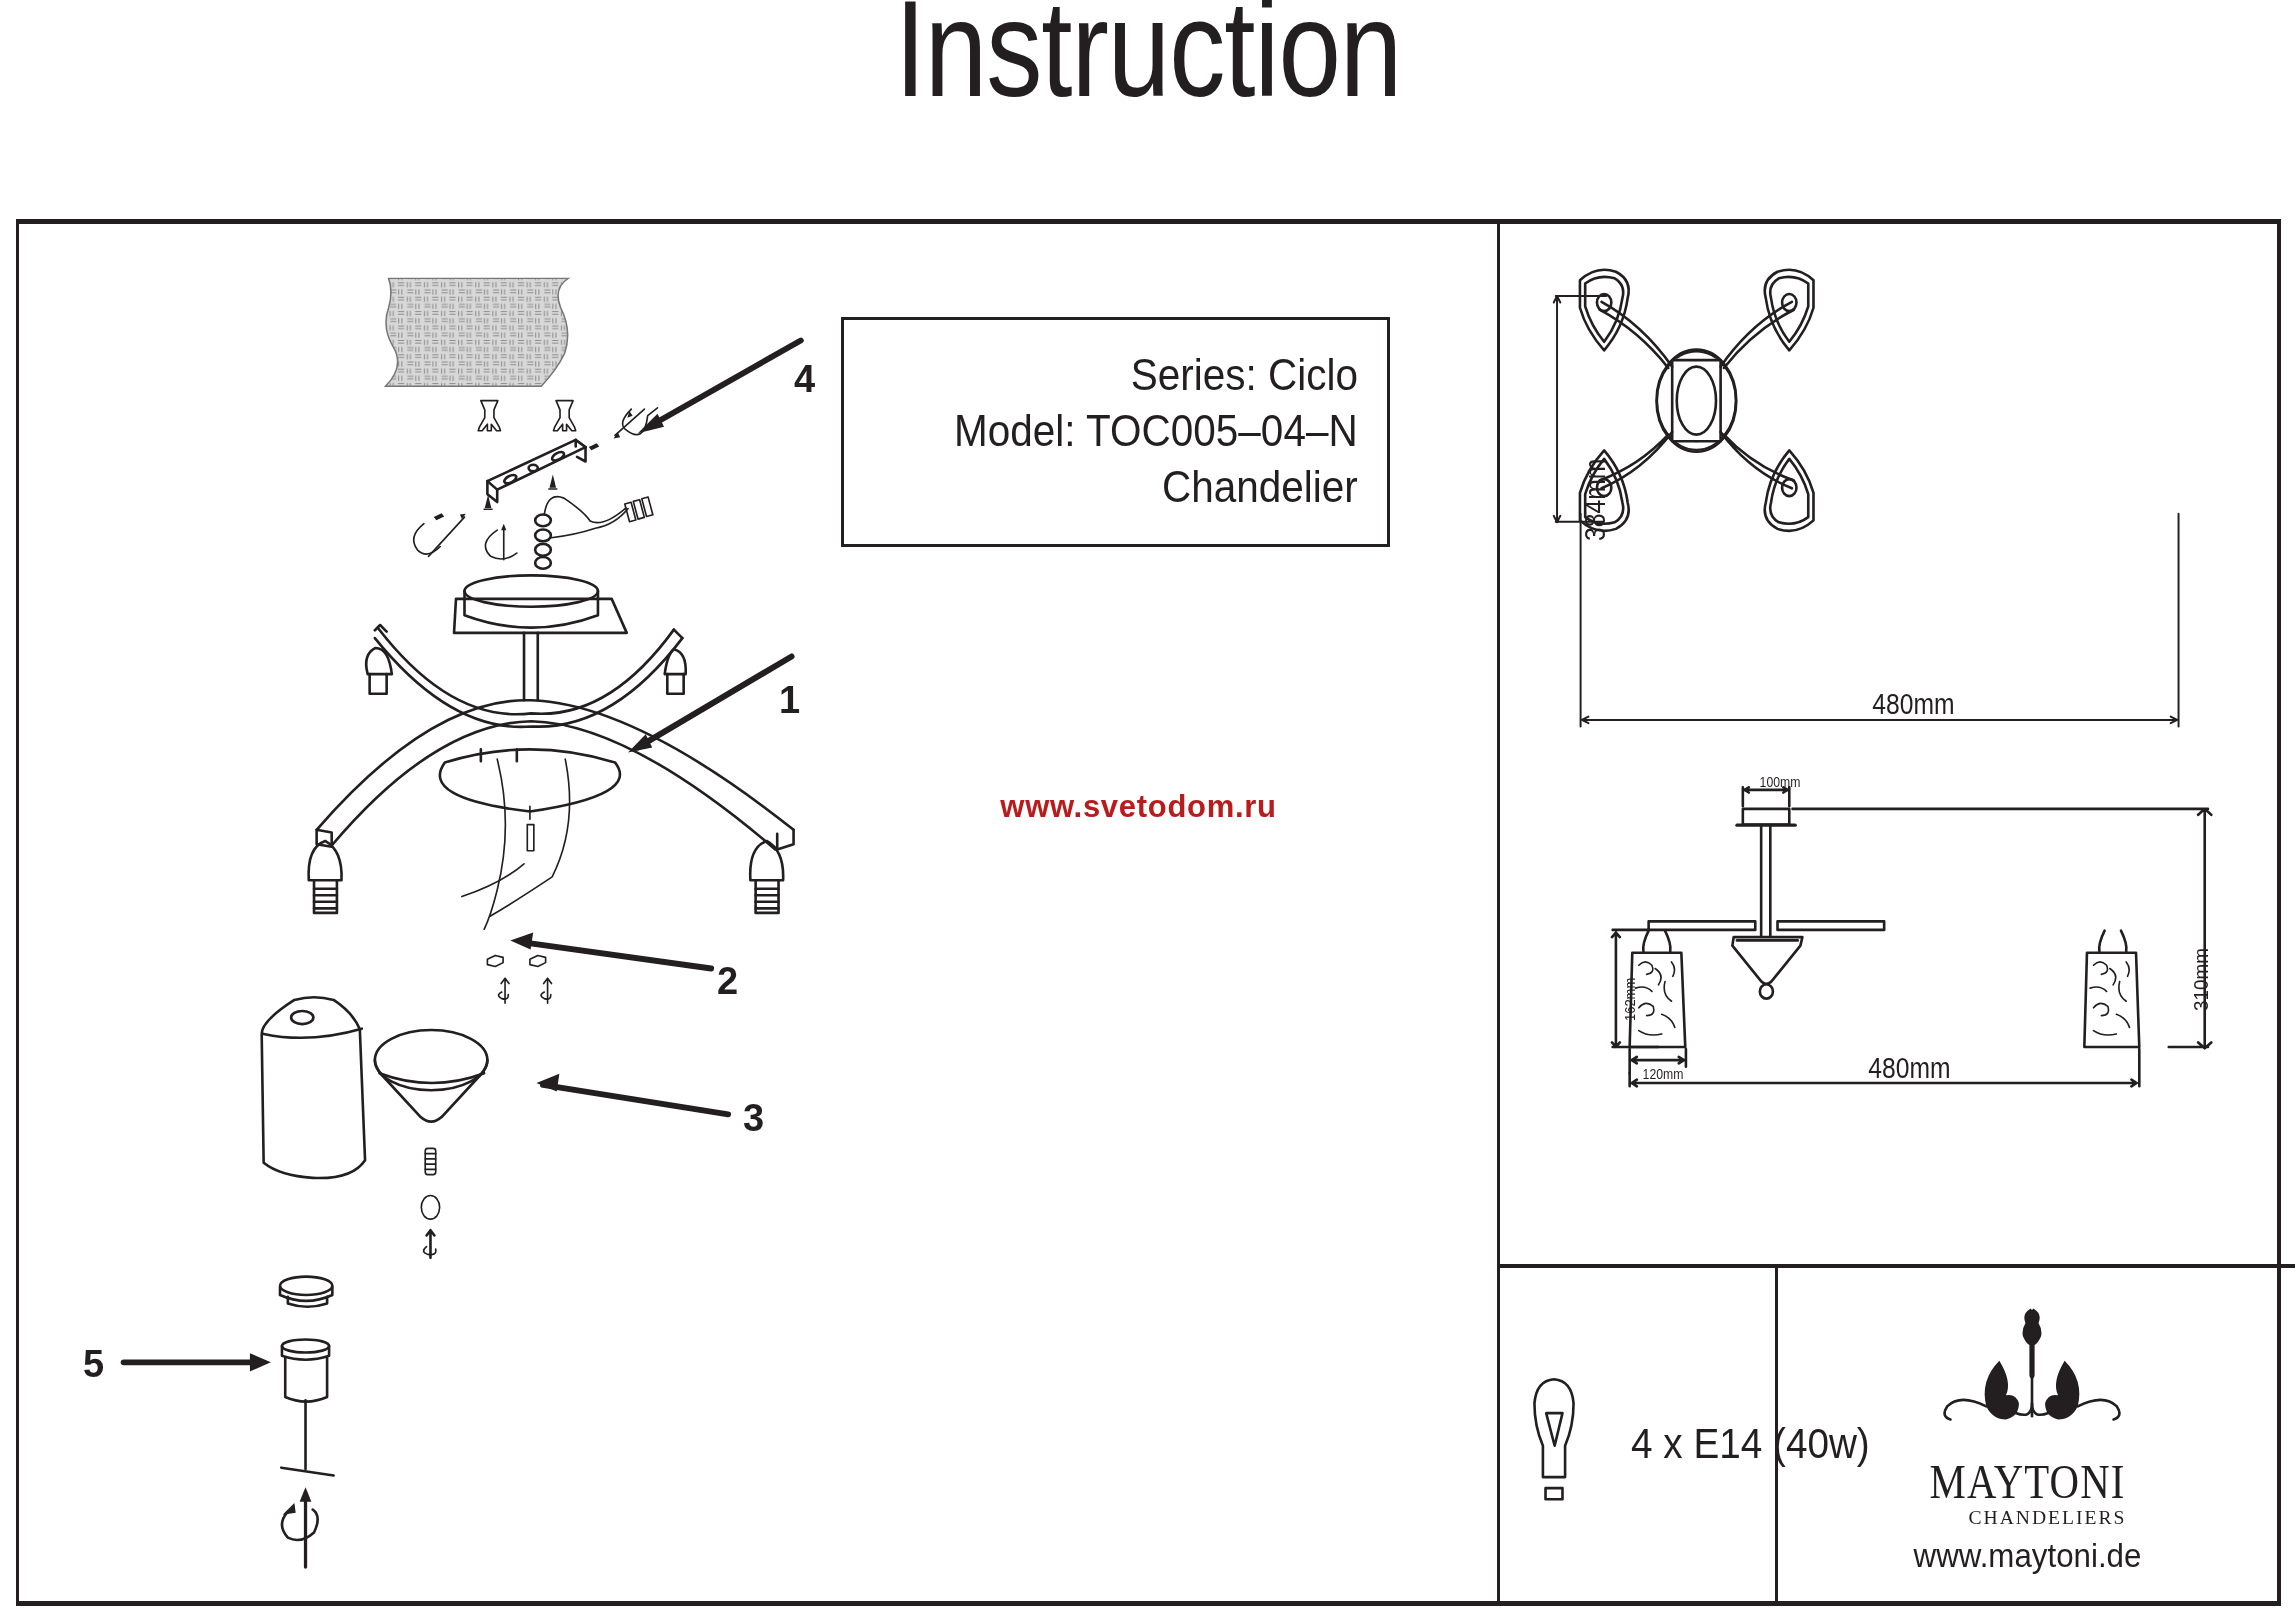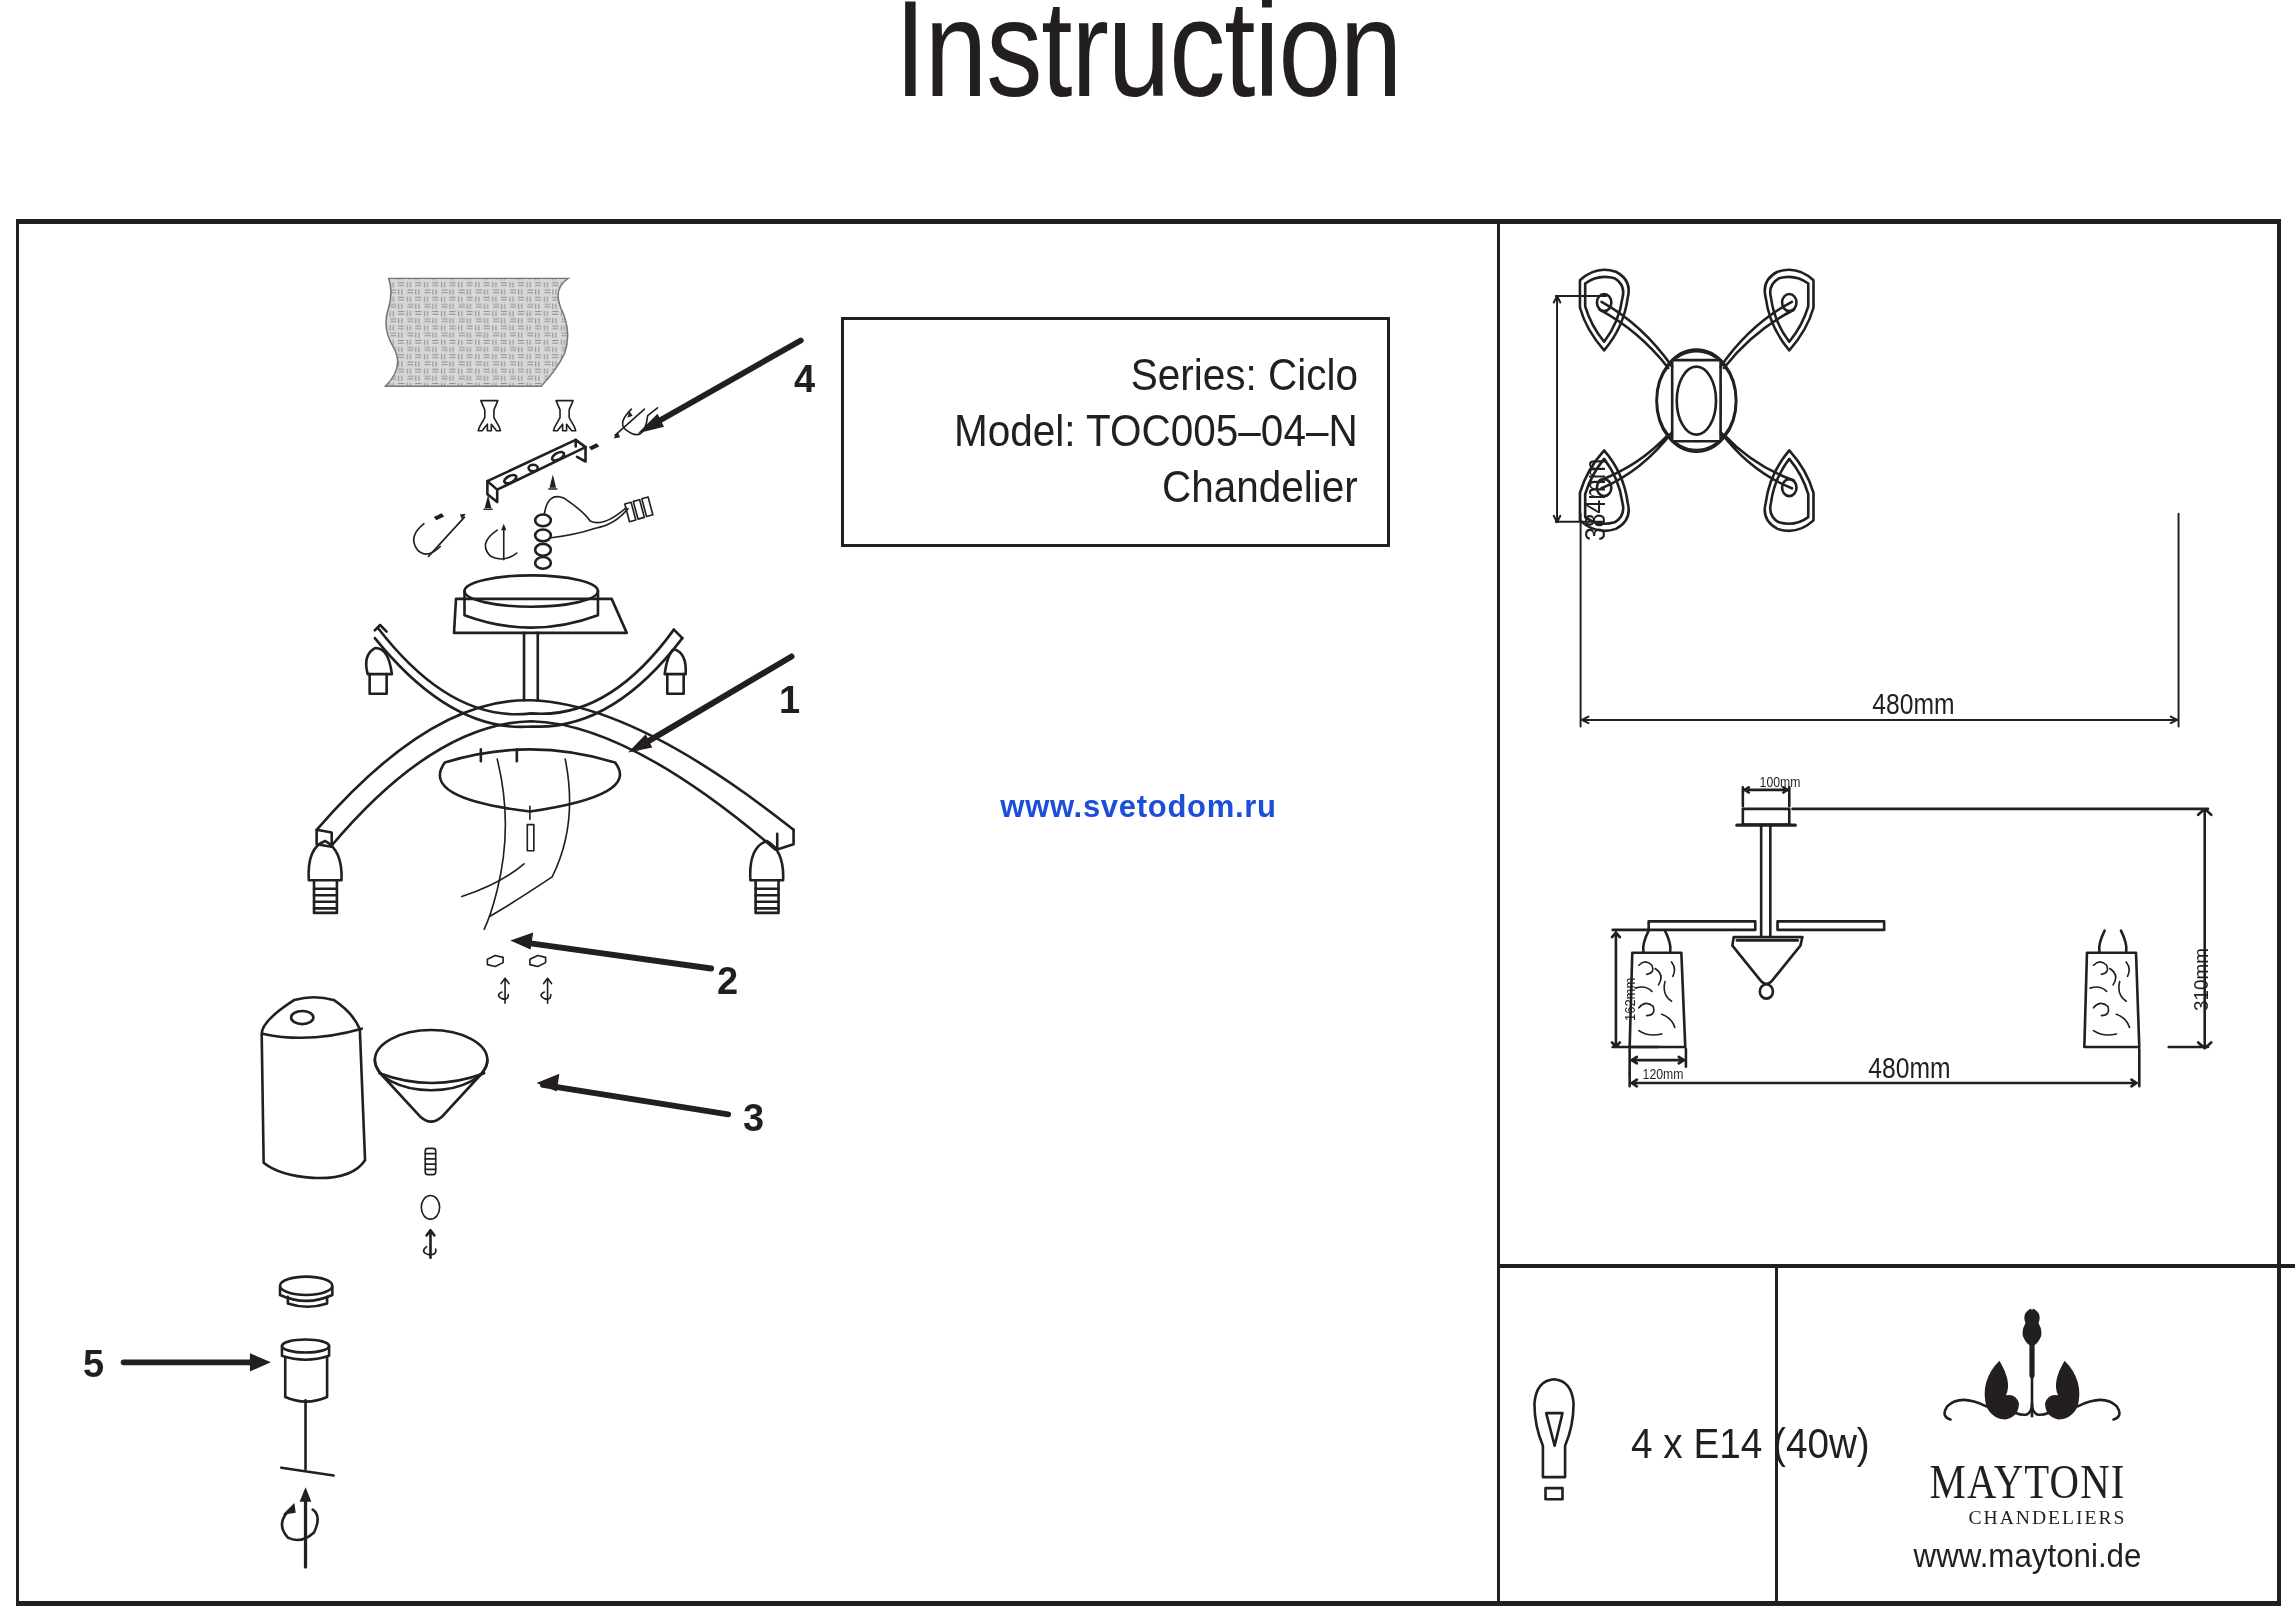--- a/index.html
+++ b/index.html
@@ -2,21 +2,21 @@
 <html style="font-size:10.5px"><head>
 <meta charset="utf-8">
 <style>
   html, body { margin: 0; padding: 0; background: #ffffff; }
   body { width: 2295px; height: 1623px; position: relative; overflow: hidden; font-family: "Liberation Sans", sans-serif; color: #231f20; }
   .abs { position: absolute; }
   #title { left: 0; width: 2295px; top: -19.6px; text-align: center; font-size: 137px; line-height: 137px; font-family: "Liberation Sans", sans-serif; transform: scaleX(0.82); transform-origin: 1150px 0; letter-spacing: -1.3px; }
   .frame-line { position: absolute; background: #231f20; }
   #info-box { left: 841px; top: 317px; width: 543px; height: 224px; border: 3.3px solid #231f20; box-sizing: content-box; }
   #info-box .line { position: absolute; right: 29.4px; font-size: 44px; line-height: 52px; white-space: nowrap; transform: scaleX(0.92); transform-origin: right center; }
-  #watermark { left: 942px; top: 789px; width: 393px; text-align: center; font-size: 31px; font-weight: bold; color: #1d4ed8; letter-spacing: 0.7px; }
+  #watermark { left: 942px; top: 789px; width: 393px; text-align: center; font-size: 31px; font-weight: bold; color: #b91c1c; letter-spacing: 0.7px; }
   .step-label { position: absolute; font-size: 38px; font-weight: bold; line-height: 39px; }
   .dim-text { position: absolute; font-size: 29px; line-height: 29px; white-space: nowrap; transform: scaleX(0.85); }
   .dim-small { font-size: 14.4px; line-height: 14.4px; }
   .vert { transform-origin: left top; }
   #bulb-spec { left: 1631px; top: 1420px; font-size: 43px; line-height: 46px; white-space: nowrap; transform: scaleX(0.9); transform-origin: left center; }
   #brand-name { left: 1776px; width: 503px; top: 1456px; text-align: center; font-family: "Liberation Serif", serif; font-size: 48px; line-height: 52px; letter-spacing: 1.3px; transform: scaleX(0.85); transform-origin: center; }
   #brand-sub { left: 1776px; width: 503px; top: 1507px; text-align: center; font-family: "Liberation Serif", serif; font-size: 19.6px; line-height: 22px; letter-spacing: 2px; padding-left: 20px; }
   #brand-url { left: 1776px; width: 503px; top: 1536px; text-align: center; font-size: 34px; line-height: 39px; transform: scaleX(0.92); transform-origin: center; }
   svg { position: absolute; overflow: visible; }
   .ln { fill: none; stroke: #231f20; stroke-width: 4; stroke-linecap: round; stroke-linejoin: round; }

